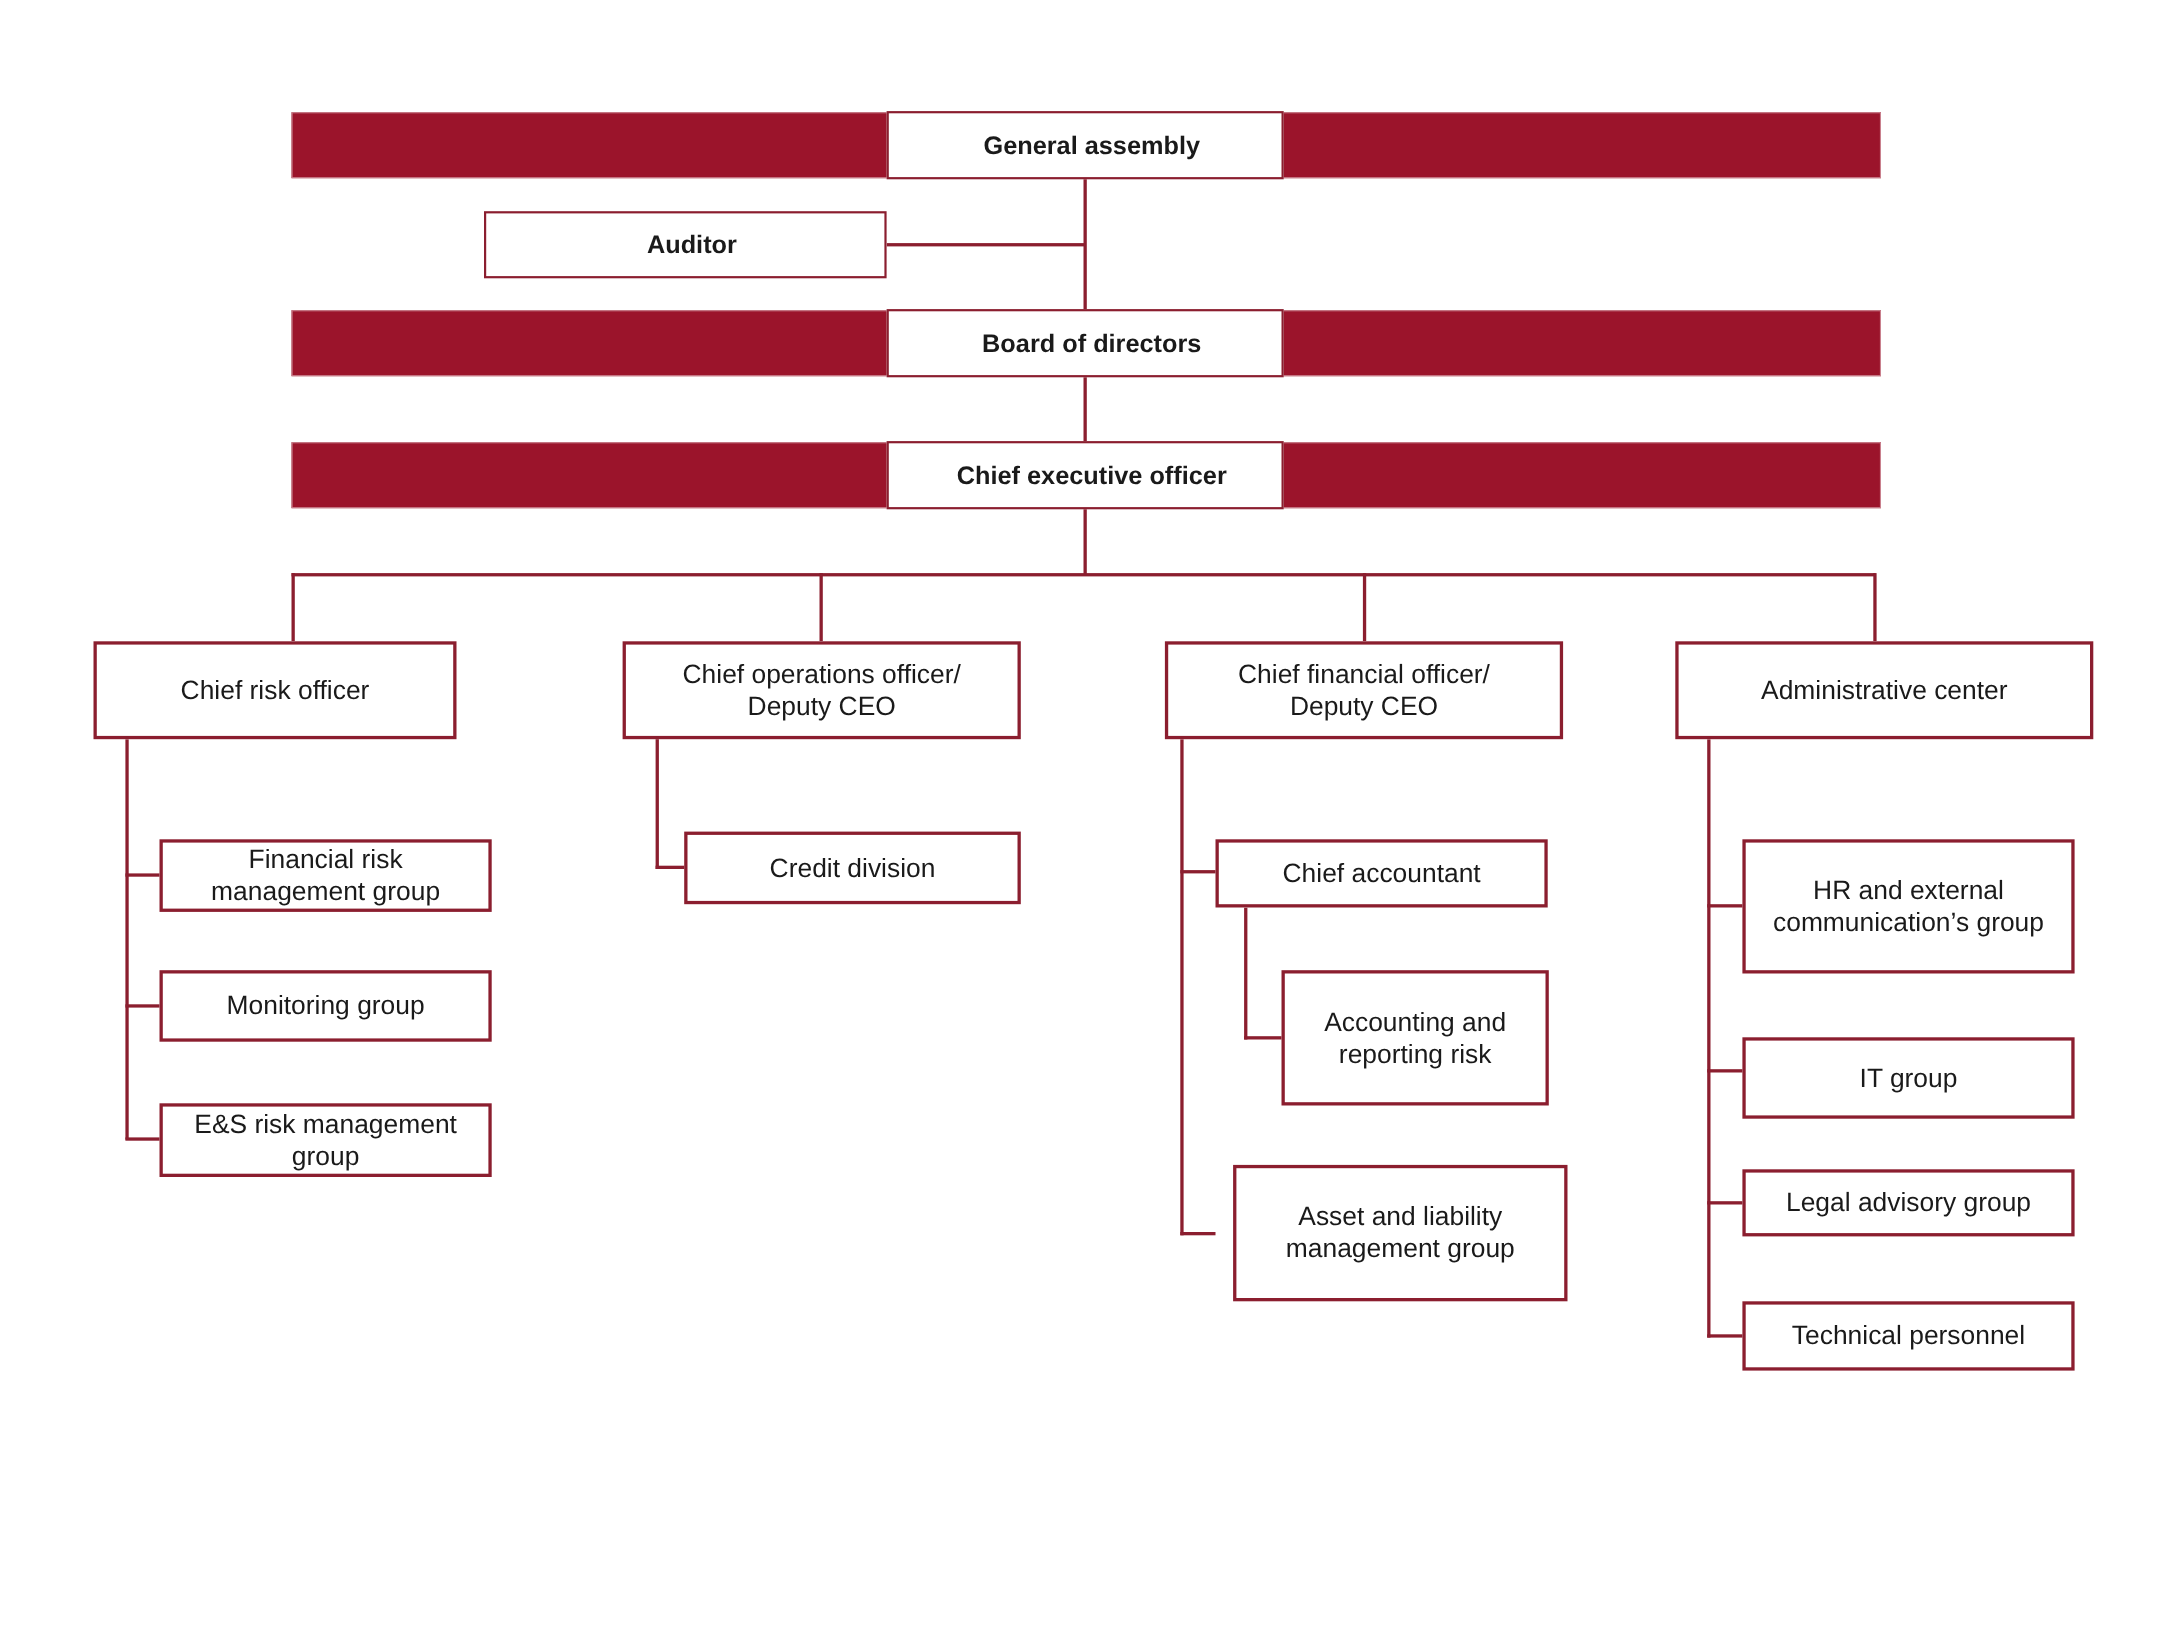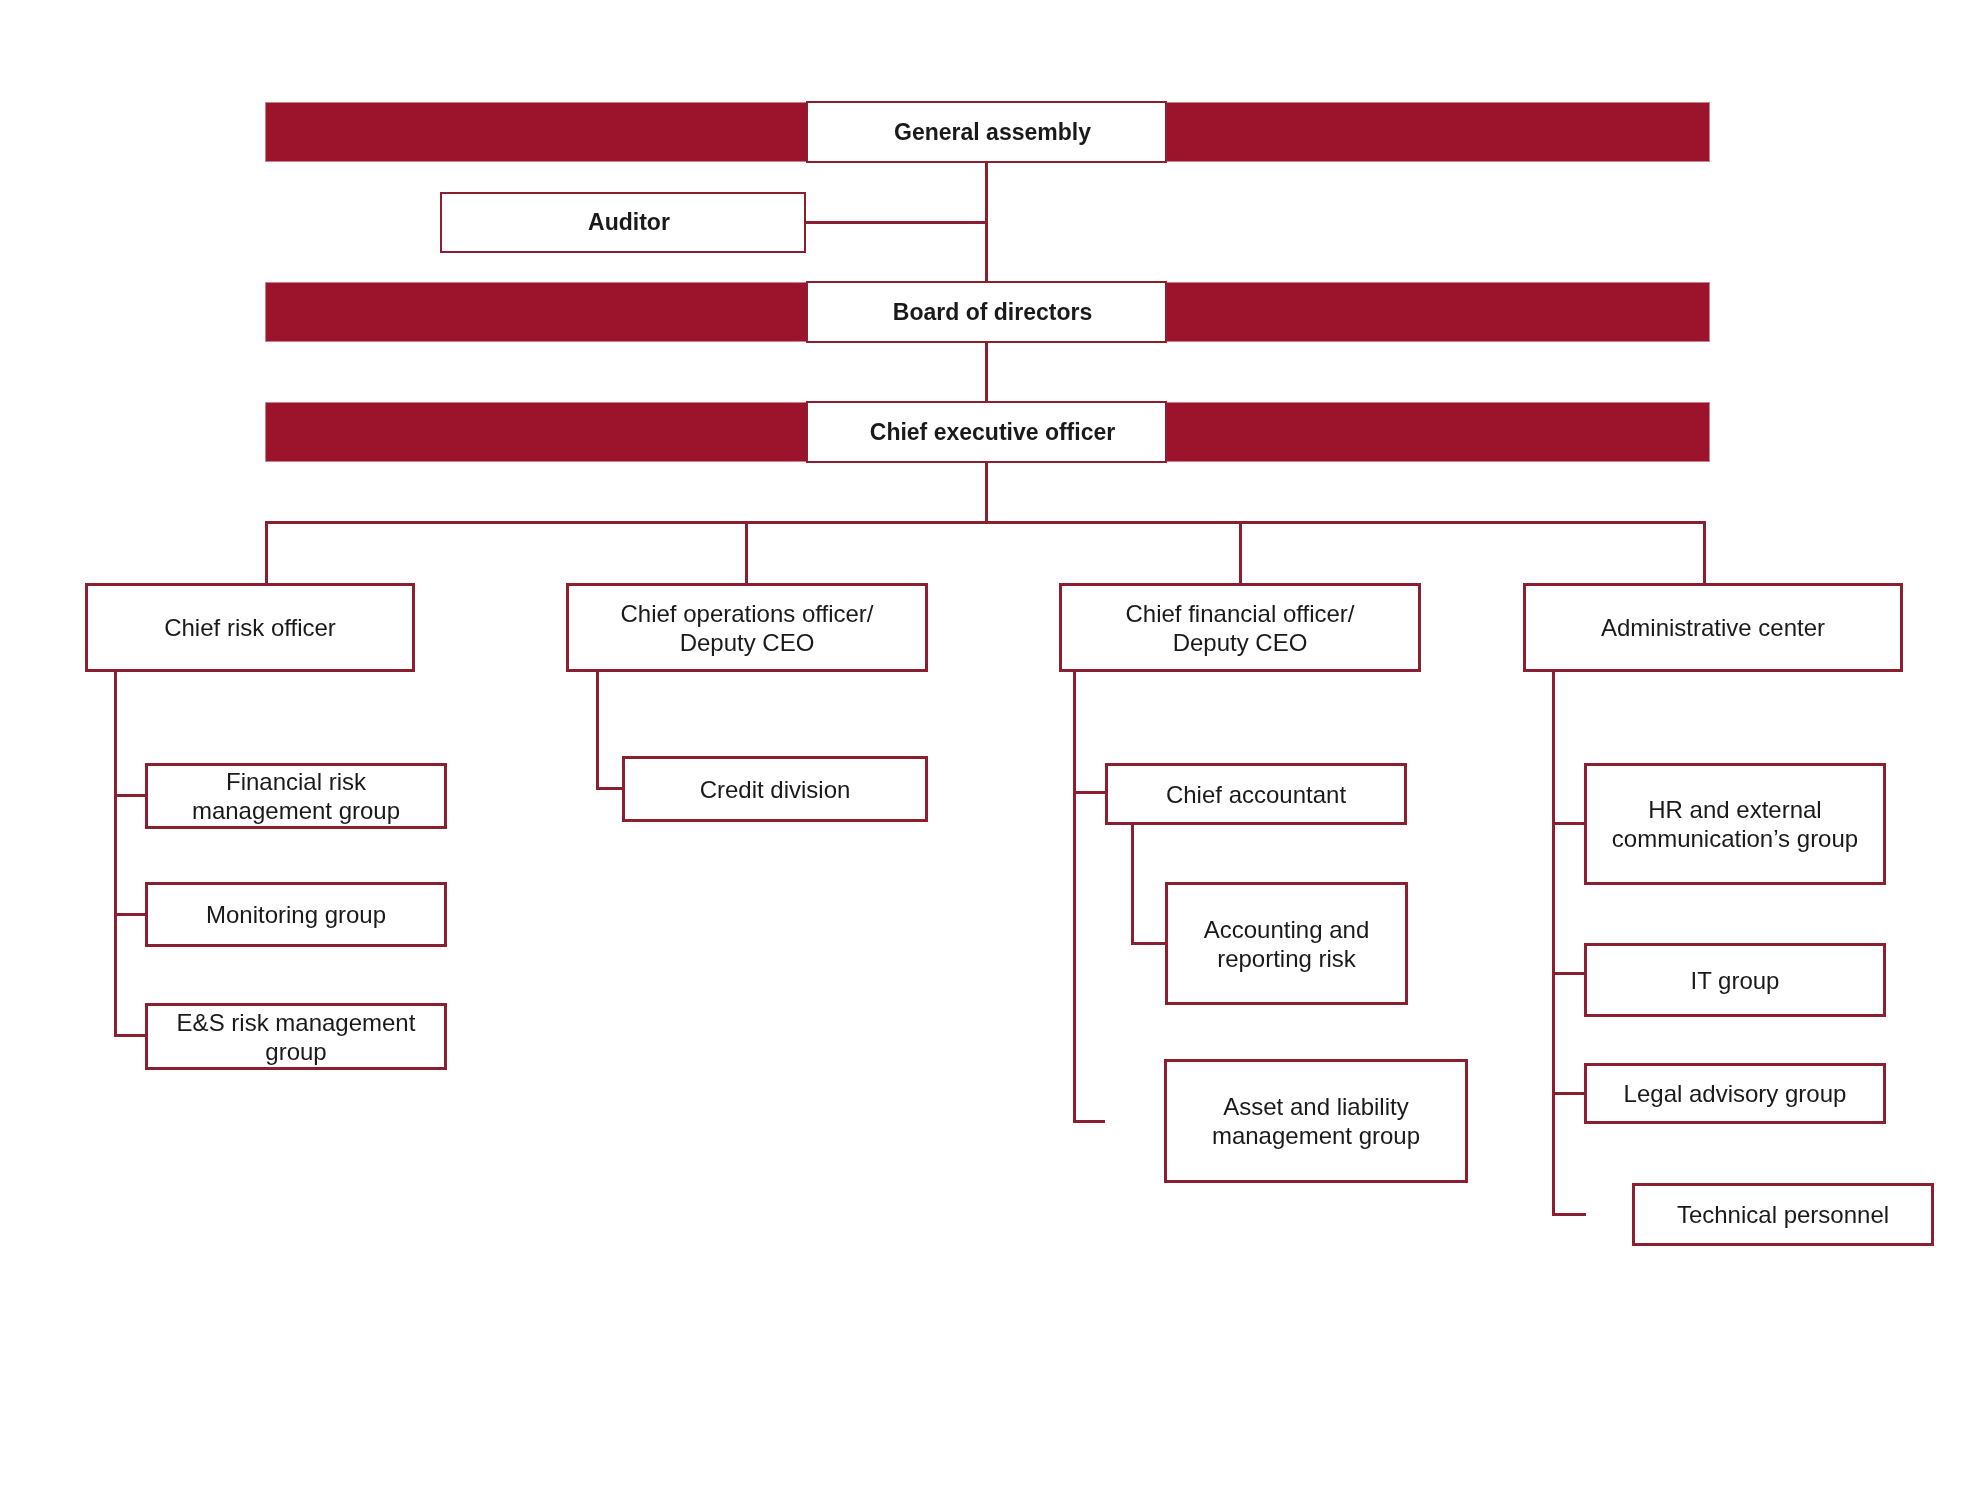--- a/index.html
+++ b/index.html
@@ -113,22 +113,22 @@
 management group</div>
   <div class="node" style="left:145px;top:882px;width:302px;height:65px;">Monitoring group</div>
   <div class="node" style="left:145px;top:1003px;width:302px;height:67px;">E&amp;S risk management
 group</div>
 
   <div class="node" style="left:622px;top:756px;width:306px;height:66px;">Credit division</div>
 
   <div class="node" style="left:1105px;top:763px;width:302px;height:62px;">Chief accountant</div>
   <div class="node" style="left:1165px;top:882px;width:243px;height:123px;">Accounting and
 reporting risk</div>
-  <div class="node" style="left:1164px;top:1059px;width:304px;height:124px;">Asset and liability
+  <div class="node" style="left:1121px;top:1059px;width:304px;height:124px;">Asset and liability
 management group</div>
 
   <div class="node" style="left:1584px;top:763px;width:302px;height:122px;">HR and external
 communication’s group</div>
   <div class="node" style="left:1584px;top:943px;width:302px;height:74px;">IT group</div>
   <div class="node" style="left:1584px;top:1063px;width:302px;height:61px;">Legal advisory group</div>
-  <div class="node" style="left:1584px;top:1183px;width:302px;height:63px;margin-left:48px;">Technical personnel</div>
+  <div class="node" style="left:1584px;top:1183px;width:302px;height:63px;">Technical personnel</div>
 
 </div>
 
 </body></html>

